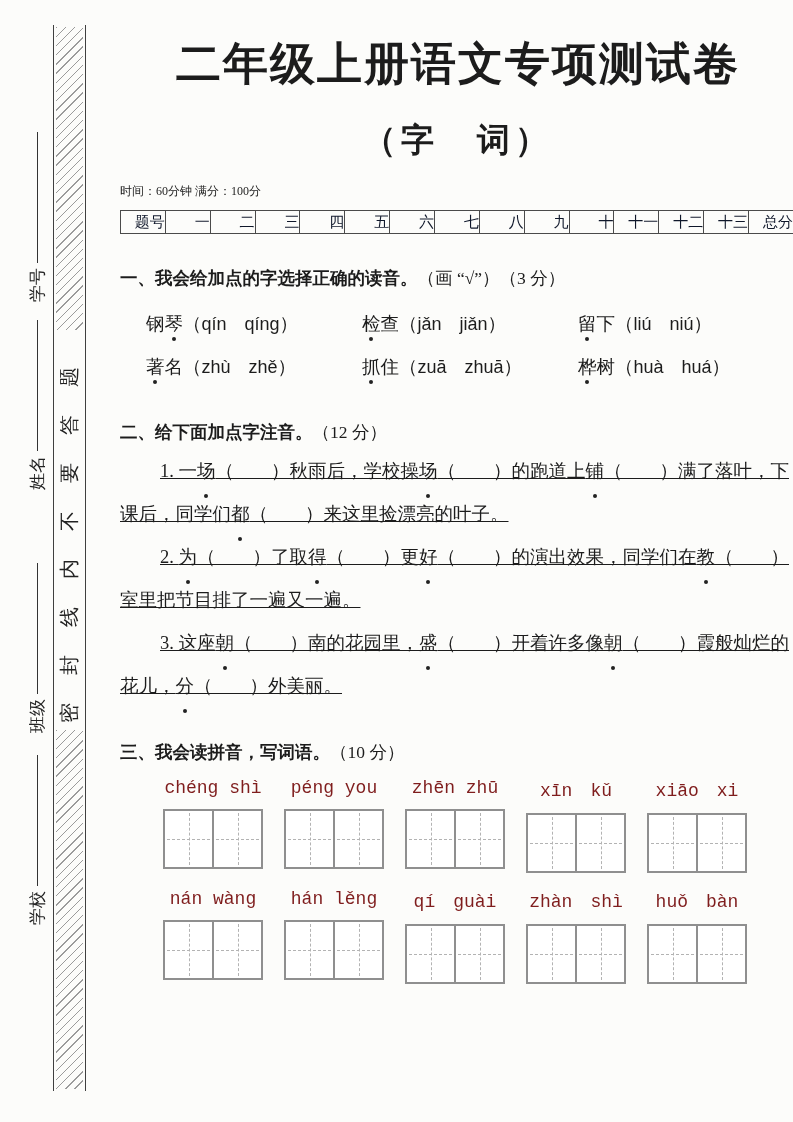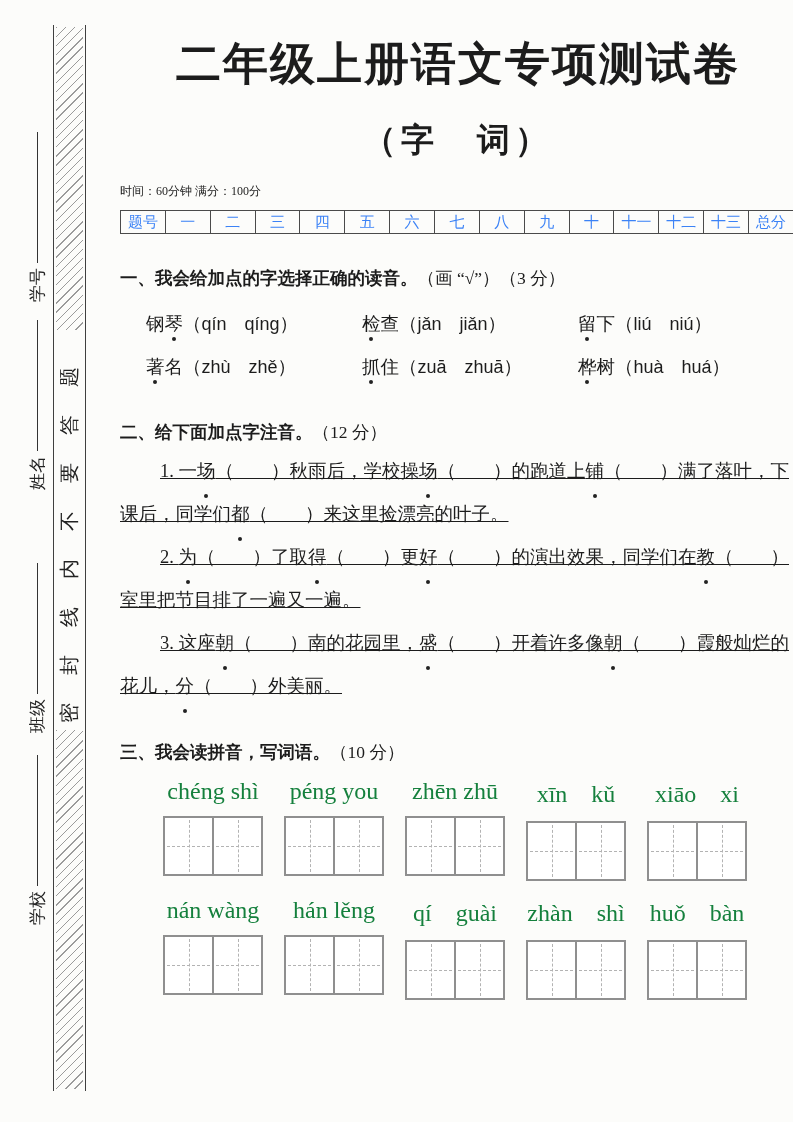--- a/index.html
+++ b/index.html
@@ -32,22 +32,22 @@
   .sl-0 { top:205px; } .sl-1 { top:393px; } .sl-2 { top:636px; } .sl-3 { top:828px; }
 
   
   .main { position:absolute; left:120px; top:0; width:676px; }
   .title { margin-top:34px; text-align:center; font-size:45px; font-weight:bold; letter-spacing:2px; }
   .subtitle { margin-top:24px; text-align:center; font-size:33px; font-weight:bold; letter-spacing:5px; }
   .info { margin-top:20px; text-align:left; padding-right:50px; font-size:12px; }
 
   table.score { margin-top:10px; width:674px; border-collapse:collapse; table-layout:fixed; }
   table.score td {
-    border:1px solid #4a4a4a; height:22px; text-align:center;
-    font-size:15px; padding:0; color:#3b82f6;
+    border:1px solid #4a4a4a; height:22px; text-align:right;
+    font-size:15px; padding:0; color:#0f172a;
   }
 
   .sec-h { margin-top:32px; font-family:"Liberation Sans", sans-serif; font-weight:bold; font-size:17.5px; }
   .sec-h .rest { font-family:"Liberation Serif", serif; font-weight:normal; }
 
   
   #s1-items { display:flex; flex-wrap:wrap; padding-left:26px; margin-top:12px; width:650px; }
   .s1-item { width:216px; height:43px; display:flex; align-items:center; font-size:18.5px; }
   .s1-item .py { font-family:"Liberation Sans", sans-serif; font-size:18px; white-space:pre; }
   .s1-item .paren { font-size:18.5px; }
@@ -62,21 +62,21 @@
   
   #s2-sentences { margin-top:6px; }
   .sentence { margin:0; font-size:18.5px; line-height:43px; text-indent:40px; width:672px; }
   .sentence span { text-indent:0;text-decoration:underline; }
 
   
   .py-row { display:flex; padding-left:43px; margin-top:14px; }
   .py-row + .py-row { margin-top:16px;text-align:center; }
   .word-block { width:100px; margin-right:21px; display:flex; flex-direction:column; align-items:center; }
   .py-label {
-    font-family:Liberation Serif, serif; font-size:24px; color:#15803d;
+    font-family:Liberation Mono, monospace; font-size:18px; color:#7f1d1d;
     white-space:pre; margin-bottom:11px;
   }
   .tzg { display:flex; width:100px; height:60px; box-sizing:border-box; border:2px solid #8f8f8f; background:#fff; }
   .tzg .cell { flex:1; position:relative; }
   .tzg .cell + .cell { border-left:2px solid #8f8f8f; }
   .tzg .cell::before {
     content:""; position:absolute; left:50%; top:2px; bottom:2px; border-left:1px dashed #b3b3b3;
   }
   .tzg .cell::after {
     content:""; position:absolute; top:50%; left:2px; right:2px; border-top:1px dashed #b3b3b3;

